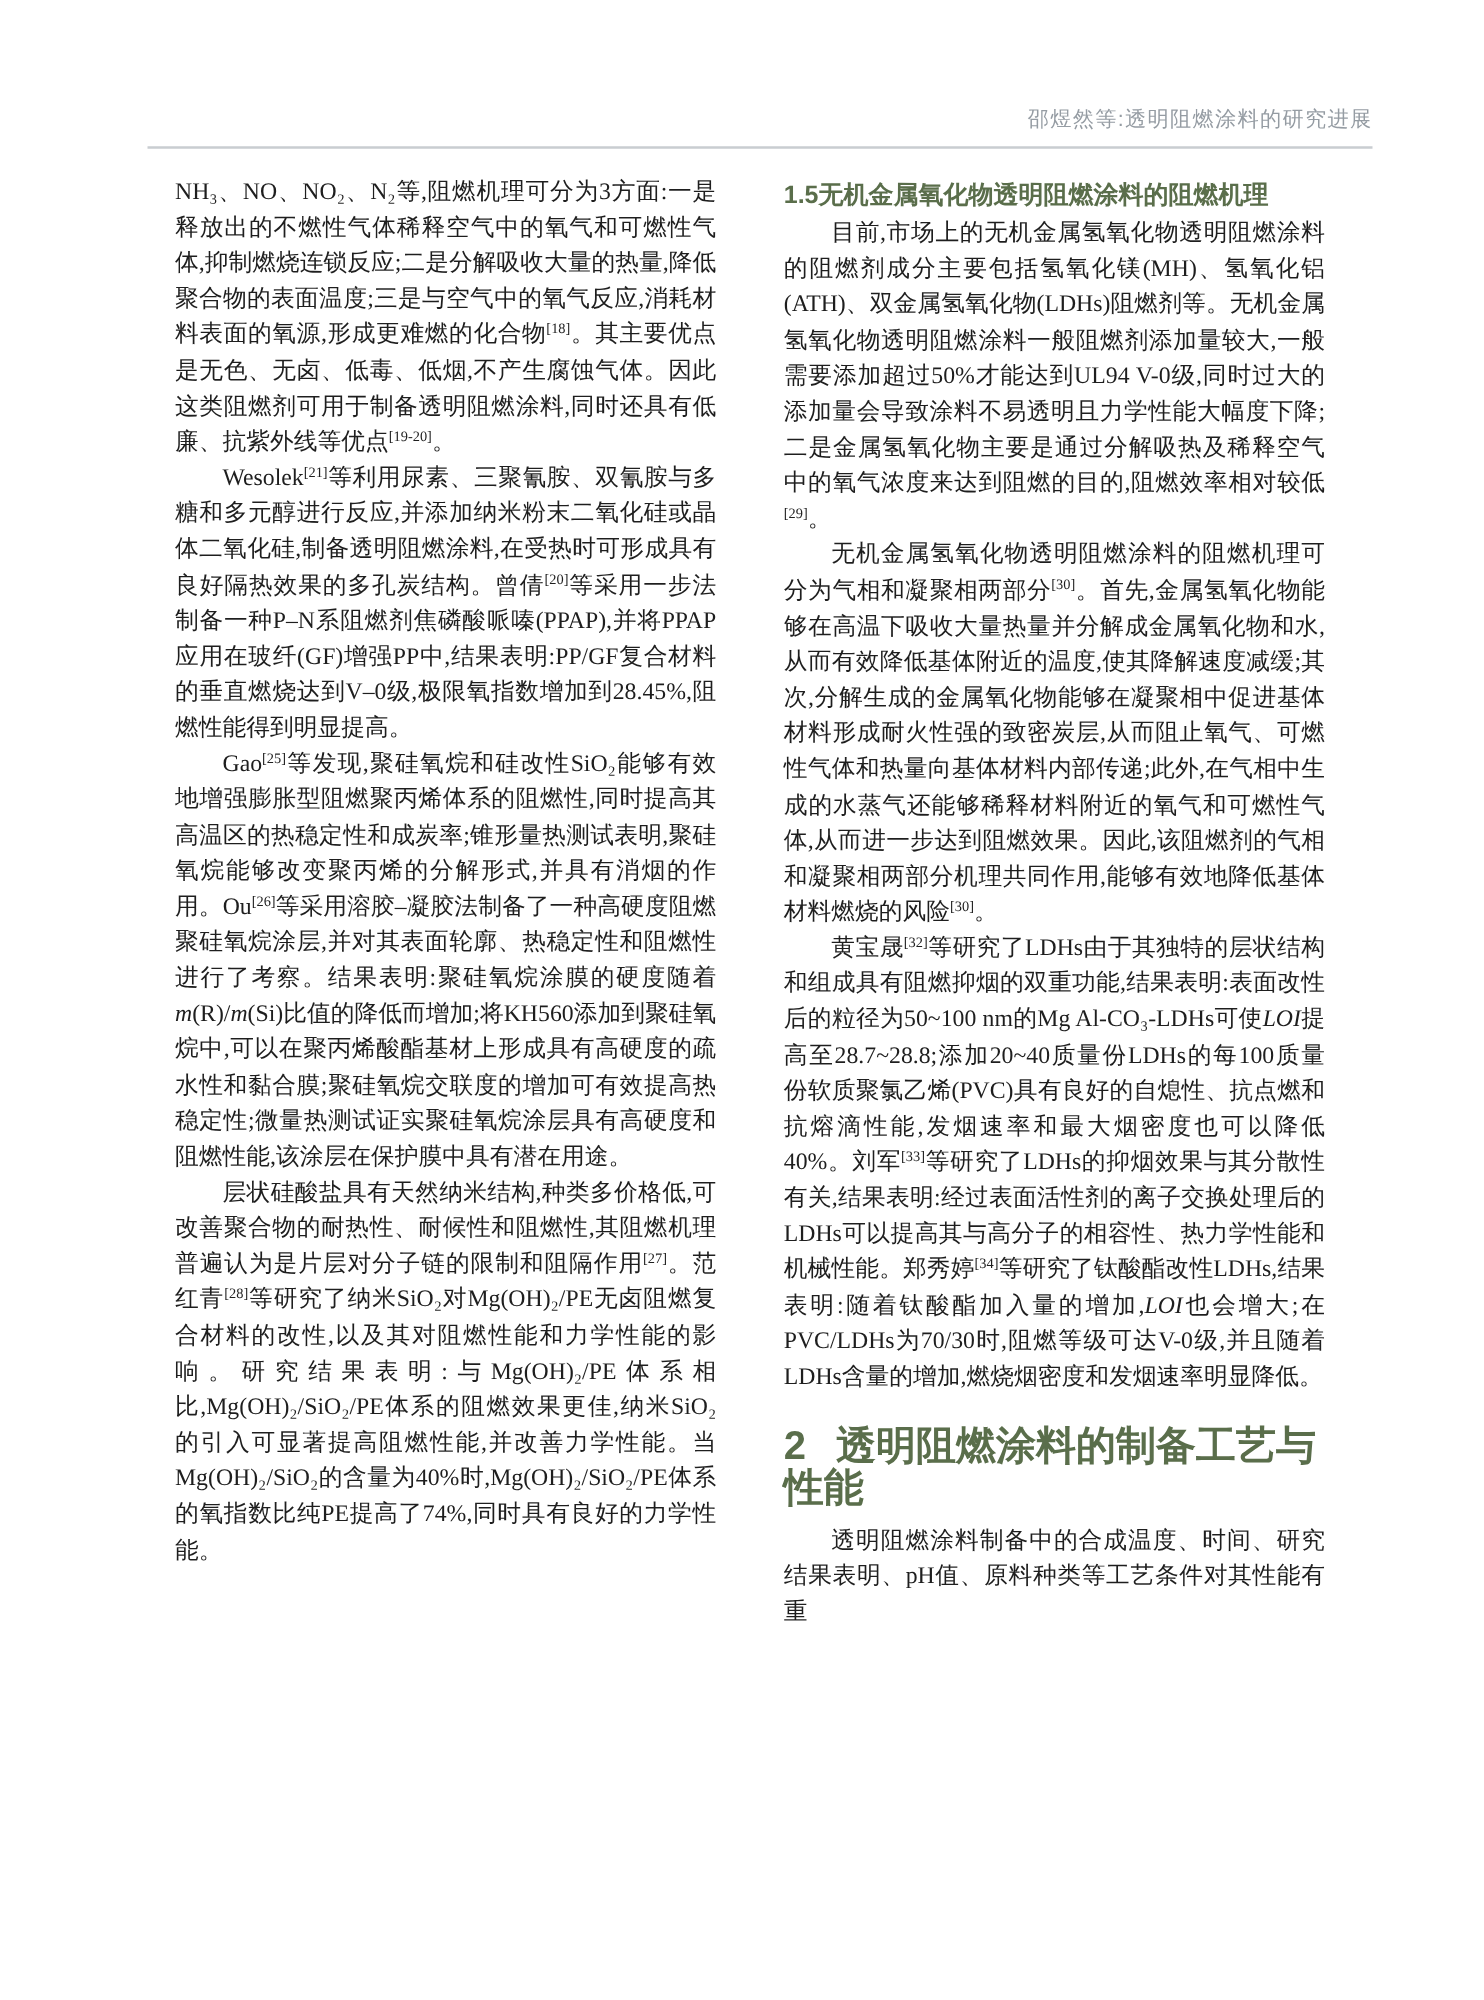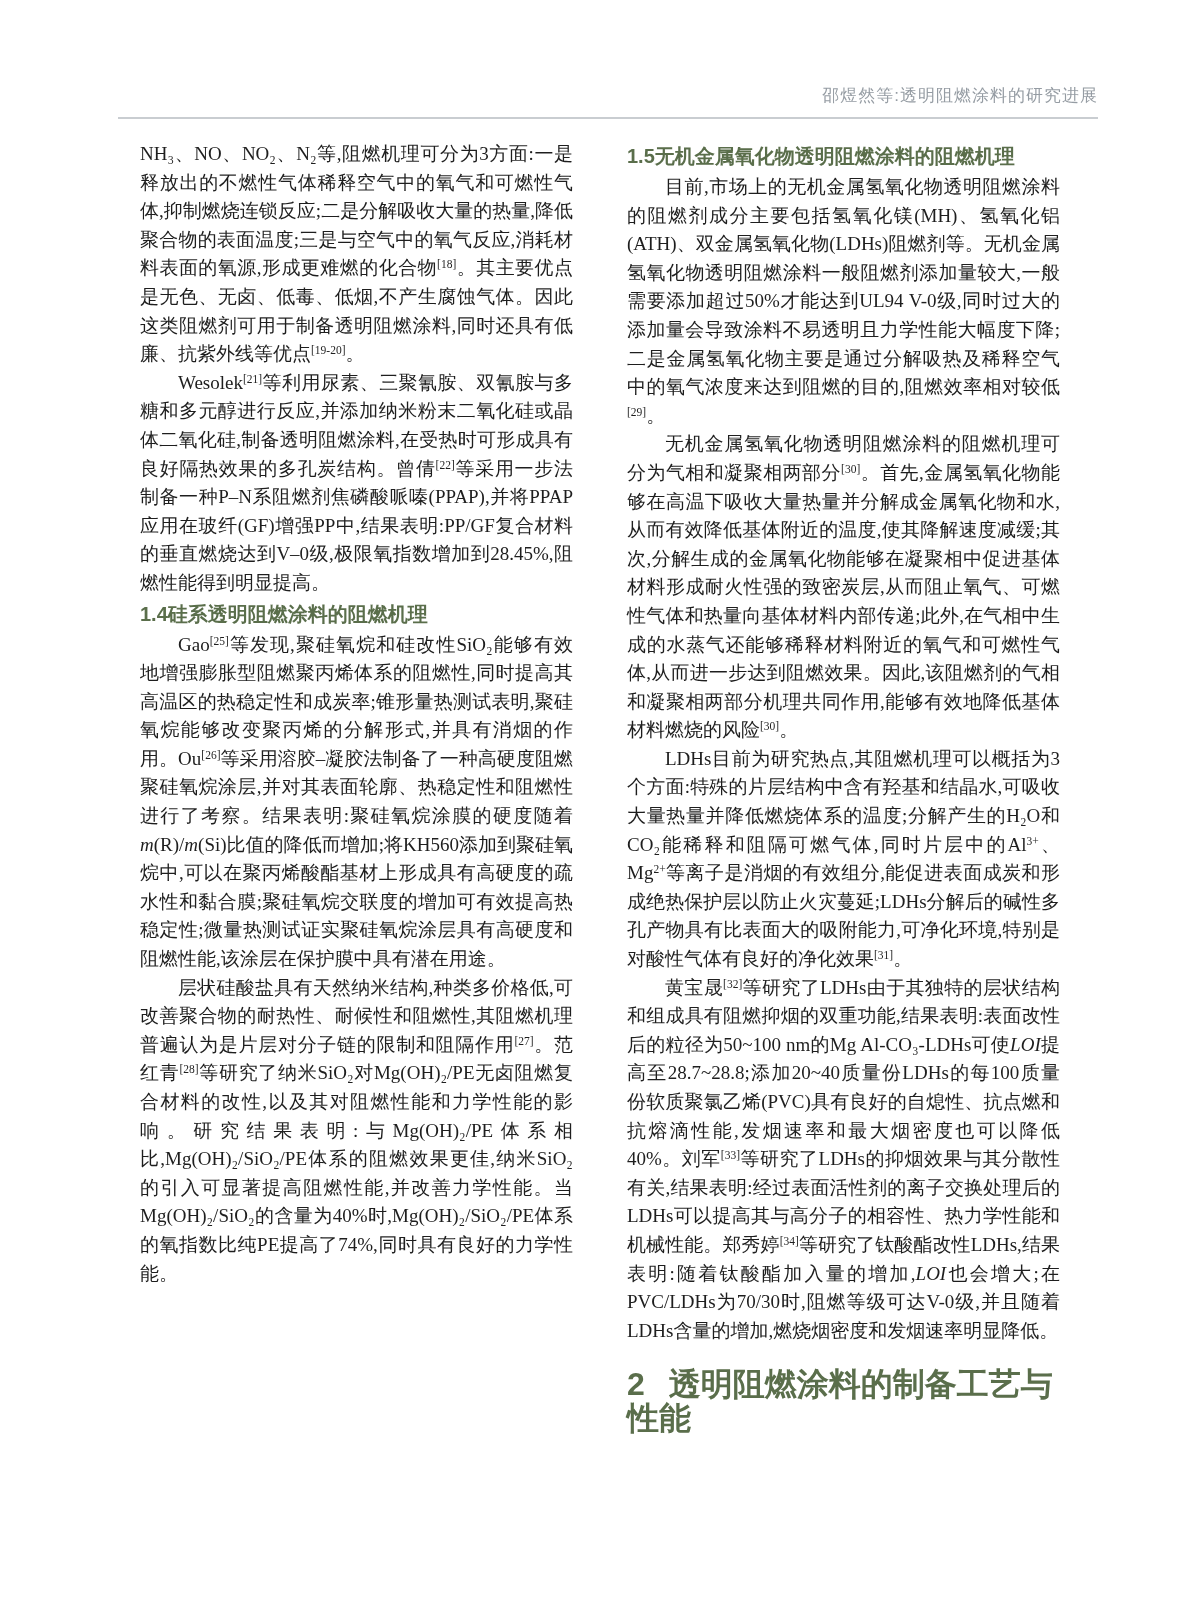--- a/index.html
+++ b/index.html
@@ -78,30 +78,28 @@
 
   <div class="running-header">
     <span>邵煜然等:透明阻燃涂料的研究进展</span>
   </div>
 
   <div class="header-rule"></div>
 
   <div class="columns">
     <div class="col" id="col-left">
         <p class="para">NH₃、NO、NO₂、N₂等,阻燃机理可分为3方面:一是释放出的不燃性气体稀释空气中的氧气和可燃性气体,抑制燃烧连锁反应;二是分解吸收大量的热量,降低聚合物的表面温度;三是与空气中的氧气反应,消耗材料表面的氧源,形成更难燃的化合物<sup>[18]</sup>。其主要优点是无色、无卤、低毒、低烟,不产生腐蚀气体。因此这类阻燃剂可用于制备透明阻燃涂料,同时还具有低廉、抗紫外线等优点<sup>[19-20]</sup>。</p>
-        <p class="para indent">Wesolek<sup>[21]</sup>等利用尿素、三聚氰胺、双氰胺与多糖和多元醇进行反应,并添加纳米粉末二氧化硅或晶体二氧化硅,制备透明阻燃涂料,在受热时可形成具有良好隔热效果的多孔炭结构。曾倩<sup>[22]</sup>等采用一步法制备一种P–N系阻燃剂焦磷酸哌嗪(PPAP),并将PPAP应用在玻纤(GF)增强PP中,结果表明:PP/GF复合材料的垂直燃烧达到V–0级,极限氧指数增加到28.45%,阻燃性能得到明显提高。</p>
-        <div class="sec-h2"><span class="h-num">1.4</span><span>硅系透明阻燃涂料的阻燃机理</span></div>
+        <p class="para indent">Wesolek<sup>[21]</sup>等利用尿素、三聚氰胺、双氰胺与多糖和多元醇进行反应,并添加纳米粉末二氧化硅或晶体二氧化硅,制备透明阻燃涂料,在受热时可形成具有良好隔热效果的多孔炭结构。曾倩<sup>[20]</sup>等采用一步法制备一种P–N系阻燃剂焦磷酸哌嗪(PPAP),并将PPAP应用在玻纤(GF)增强PP中,结果表明:PP/GF复合材料的垂直燃烧达到V–0级,极限氧指数增加到28.45%,阻燃性能得到明显提高。</p>
         <p class="para indent">Gao<sup>[25]</sup>等发现,聚硅氧烷和硅改性SiO₂能够有效地增强膨胀型阻燃聚丙烯体系的阻燃性,同时提高其高温区的热稳定性和成炭率;锥形量热测试表明,聚硅氧烷能够改变聚丙烯的分解形式,并具有消烟的作用。Ou<sup>[26]</sup>等采用溶胶–凝胶法制备了一种高硬度阻燃聚硅氧烷涂层,并对其表面轮廓、热稳定性和阻燃性进行了考察。结果表明:聚硅氧烷涂膜的硬度随着<i>m</i>(R)/<i>m</i>(Si)比值的降低而增加;将KH560添加到聚硅氧烷中,可以在聚丙烯酸酯基材上形成具有高硬度的疏水性和黏合膜;聚硅氧烷交联度的增加可有效提高热稳定性;微量热测试证实聚硅氧烷涂层具有高硬度和阻燃性能,该涂层在保护膜中具有潜在用途。</p>
         <p class="para indent">层状硅酸盐具有天然纳米结构,种类多价格低,可改善聚合物的耐热性、耐候性和阻燃性,其阻燃机理普遍认为是片层对分子链的限制和阻隔作用<sup>[27]</sup>。范红青<sup>[28]</sup>等研究了纳米SiO₂对Mg(OH)₂/PE无卤阻燃复合材料的改性,以及其对阻燃性能和力学性能的影响。研究结果表明:与Mg(OH)₂/PE体系相比,Mg(OH)₂/SiO₂/PE体系的阻燃效果更佳,纳米SiO₂的引入可显著提高阻燃性能,并改善力学性能。当Mg(OH)₂/SiO₂的含量为40%时,Mg(OH)₂/SiO₂/PE体系的氧指数比纯PE提高了74%,同时具有良好的力学性能。</p>
       </div>
     <div class="col" id="col-right">
         <div class="sec-h2"><span class="h-num">1.5</span><span>无机金属氧化物透明阻燃涂料的阻燃机理</span></div>
         <p class="para indent">目前,市场上的无机金属氢氧化物透明阻燃涂料的阻燃剂成分主要包括氢氧化镁(MH)、氢氧化铝(ATH)、双金属氢氧化物(LDHs)阻燃剂等。无机金属氢氧化物透明阻燃涂料一般阻燃剂添加量较大,一般需要添加超过50%才能达到UL94 V-0级,同时过大的添加量会导致涂料不易透明且力学性能大幅度下降;二是金属氢氧化物主要是通过分解吸热及稀释空气中的氧气浓度来达到阻燃的目的,阻燃效率相对较低<sup>[29]</sup>。</p>
         <p class="para indent">无机金属氢氧化物透明阻燃涂料的阻燃机理可分为气相和凝聚相两部分<sup>[30]</sup>。首先,金属氢氧化物能够在高温下吸收大量热量并分解成金属氧化物和水,从而有效降低基体附近的温度,使其降解速度减缓;其次,分解生成的金属氧化物能够在凝聚相中促进基体材料形成耐火性强的致密炭层,从而阻止氧气、可燃性气体和热量向基体材料内部传递;此外,在气相中生成的水蒸气还能够稀释材料附近的氧气和可燃性气体,从而进一步达到阻燃效果。因此,该阻燃剂的气相和凝聚相两部分机理共同作用,能够有效地降低基体材料燃烧的风险<sup>[30]</sup>。</p>
-        <p class="para indent">LDHs目前为研究热点,其阻燃机理可以概括为3个方面:特殊的片层结构中含有羟基和结晶水,可吸收大量热量并降低燃烧体系的温度;分解产生的H₂O和CO₂能稀释和阻隔可燃气体,同时片层中的Al<sup>3+</sup>、Mg<sup>2+</sup>等离子是消烟的有效组分,能促进表面成炭和形成绝热保护层以防止火灾蔓延;LDHs分解后的碱性多孔产物具有比表面大的吸附能力,可净化环境,特别是对酸性气体有良好的净化效果<sup>[31]</sup>。</p>
         <p class="para indent">黄宝晟<sup>[32]</sup>等研究了LDHs由于其独特的层状结构和组成具有阻燃抑烟的双重功能,结果表明:表面改性后的粒径为50~100 nm的Mg Al-CO₃-LDHs可使<i>LOI</i>提高至28.7~28.8;添加20~40质量份LDHs的每100质量份软质聚氯乙烯(PVC)具有良好的自熄性、抗点燃和抗熔滴性能,发烟速率和最大烟密度也可以降低40%。刘军<sup>[33]</sup>等研究了LDHs的抑烟效果与其分散性有关,结果表明:经过表面活性剂的离子交换处理后的LDHs可以提高其与高分子的相容性、热力学性能和机械性能。郑秀婷<sup>[34]</sup>等研究了钛酸酯改性LDHs,结果表明:随着钛酸酯加入量的增加,<i>LOI</i>也会增大;在PVC/LDHs为70/30时,阻燃等级可达V-0级,并且随着LDHs含量的增加,燃烧烟密度和发烟速率明显降低。</p>
         <div class="sec-h1"><span class="h-num">2</span><span>透明阻燃涂料的制备工艺与性能</span></div>
         <p class="para indent">透明阻燃涂料制备中的合成温度、时间、研究结果表明、pH值、原料种类等工艺条件对其性能有重</p>
       </div>
   </div>
 
   <div class="footer">
     <div class="footer-labels">
       <span class="footer-zh">技术进展</span>
       <span class="footer-en">Technical Progress</span>

